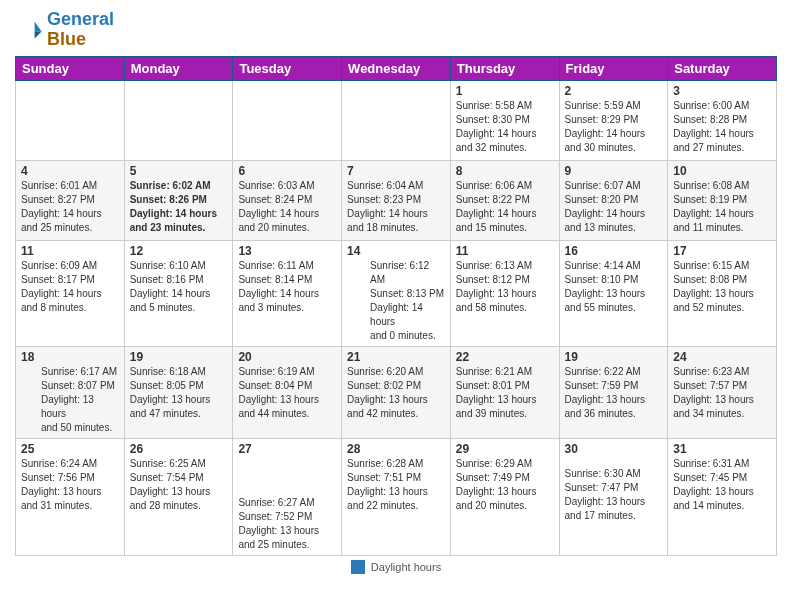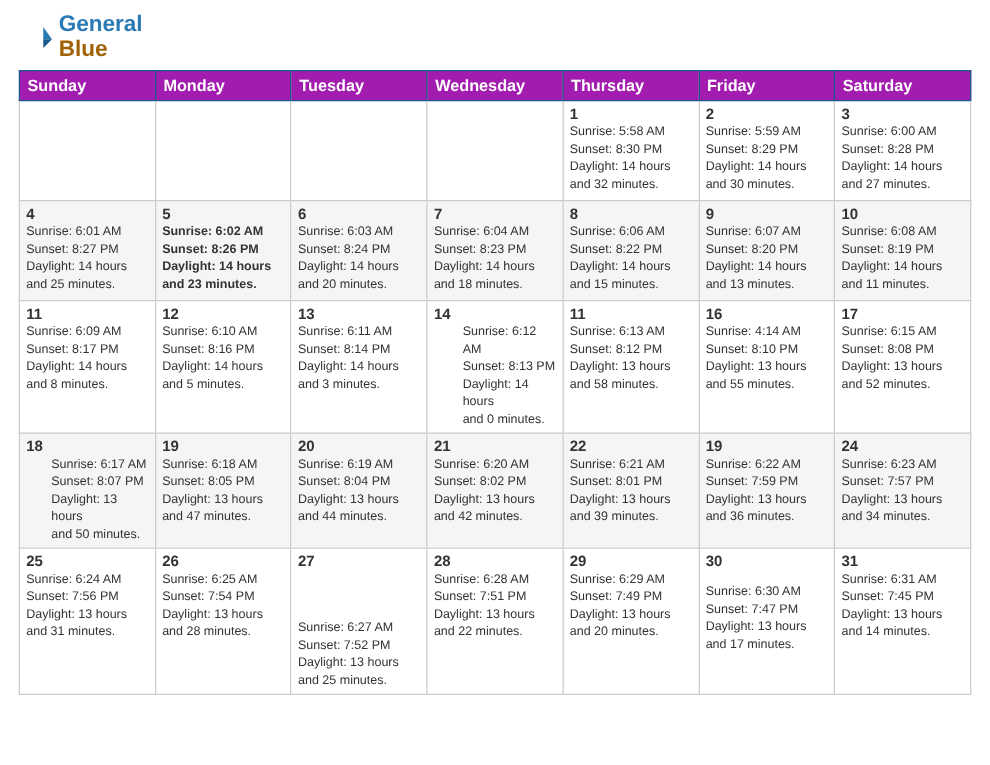--- a/index.html
+++ b/index.html
@@ -369,13 +369,17 @@
             <div class="day-number">31</div>
             <div class="day-info" style="white-space: pre-line;">Sunrise: 6:31 AM
 Sunset: 7:45 PM
 Daylight: 13 hours
 and 14 minutes.</div>
           </td>
         </tr>
       </tbody>
   </table>
 
+  <div class="footer">
+    <span class="footer-swatch"></span>
+    <span>Daylight hours</span>
+  </div>
 </div>
 
 </body></html>

